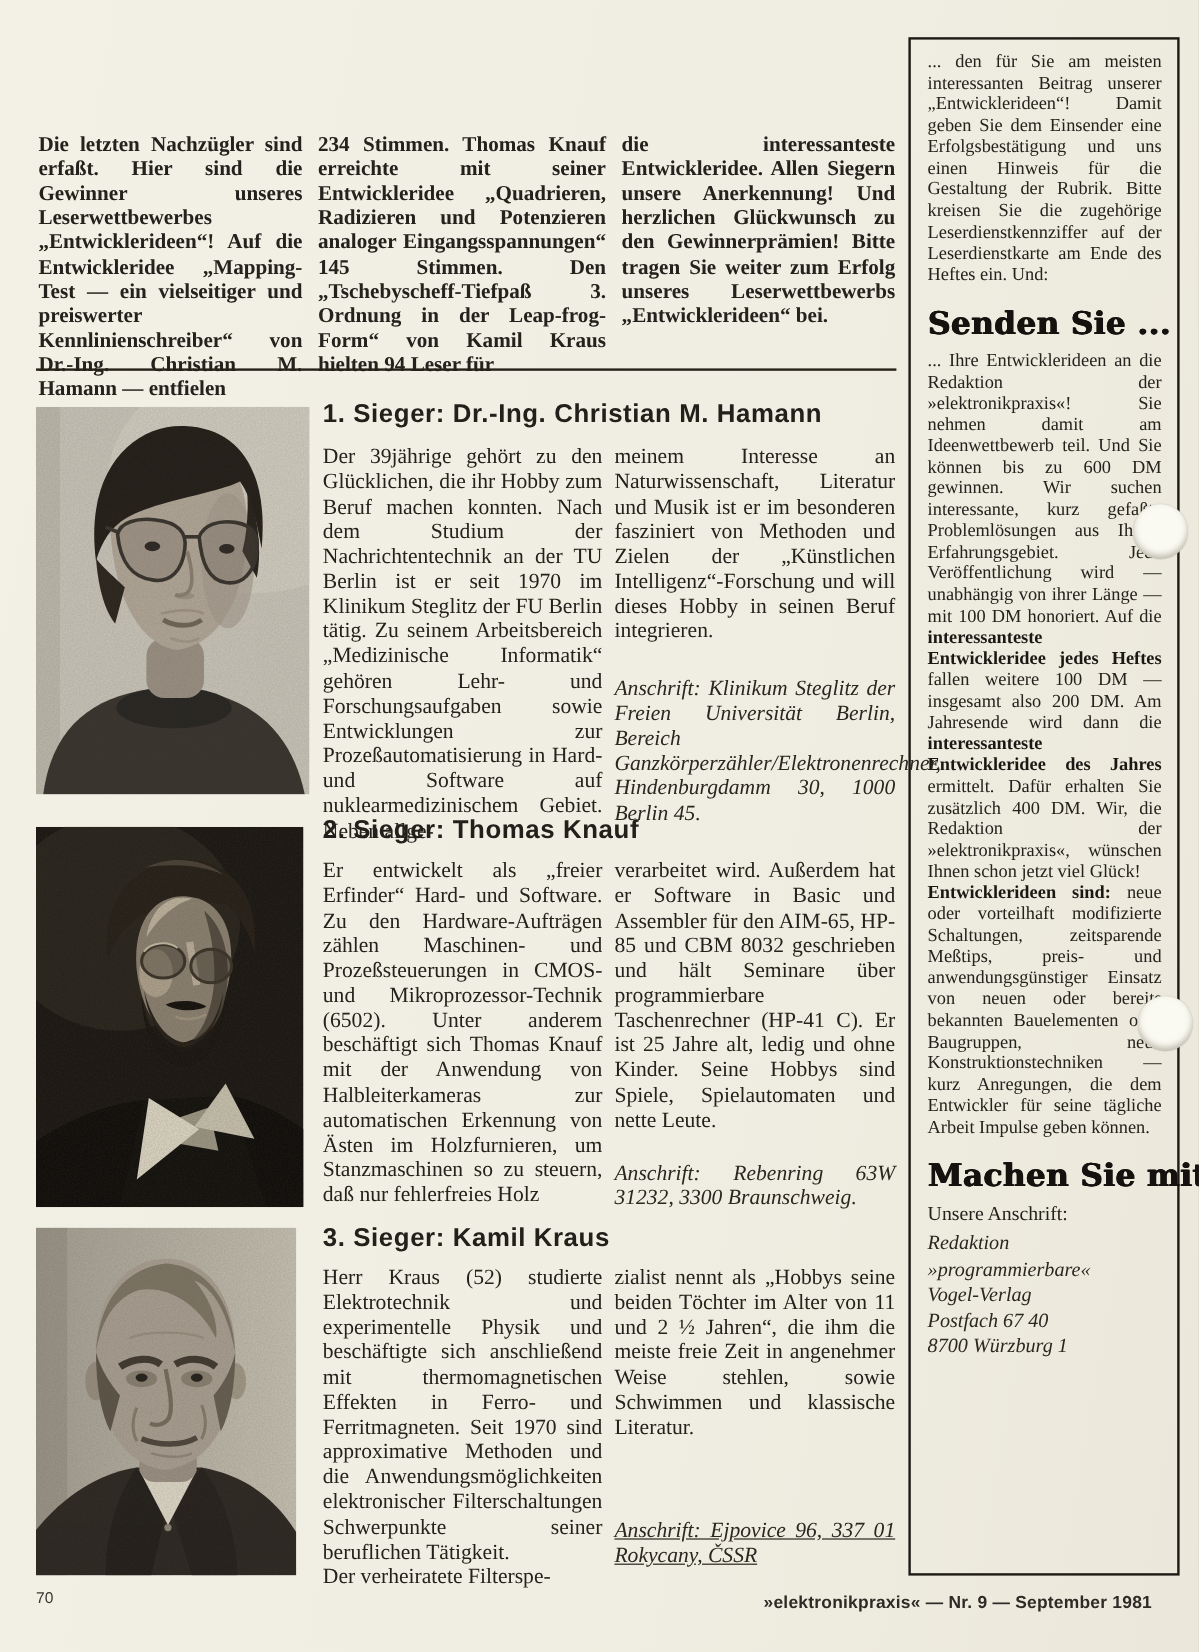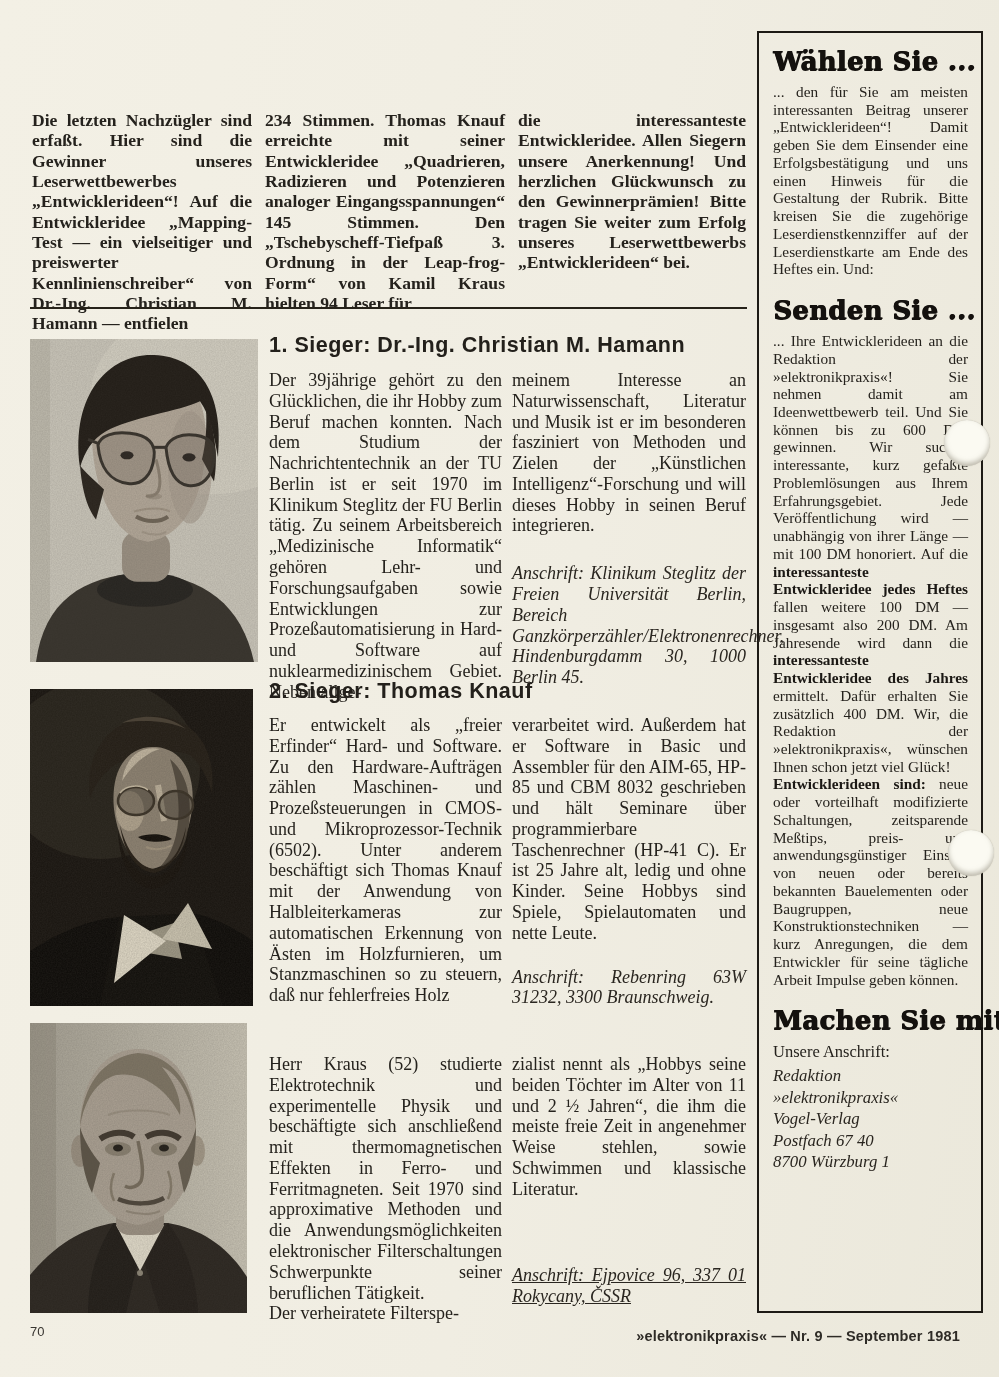--- a/index.html
+++ b/index.html
@@ -84,32 +84,31 @@
 
   <div class="intro">
     <p class="ic1">Die letzten Nachzügler sind erfaßt. Hier sind die Gewinner unseres Leserwettbewerbes „Entwicklerideen“! Auf die Entwickleridee „Mapping-Test — ein vielseitiger und preiswerter Kennlinienschreiber“ von Dr.-Ing. Christian M. Hamann — entfielen</p>
     <p class="ic2">234 Stimmen. Thomas Knauf erreichte mit seiner Entwickleridee „Quadrieren, Radizieren und Potenzieren analoger Eingangsspannungen“ 145 Stimmen. Den „Tschebyscheff-Tiefpaß 3. Ordnung in der Leap-frog-Form“ von Kamil Kraus hielten 94 Leser für</p>
     <p class="ic3">die interessanteste Entwickleridee. Allen Siegern unsere Anerkennung! Und herzlichen Glückwunsch zu den Gewinnerprämien! Bitte tragen Sie weiter zum Erfolg unseres Leserwettbewerbs „Entwicklerideen“ bei.</p>
   </div>
 
   <div class="rule"></div>
 
   <aside class="sidebar">
-    <h2 class="sb-title">Wählen Sie ...</h2>
     <p class="sb-body">... den für Sie am meisten interessanten Beitrag unserer „Entwicklerideen“! Damit geben Sie dem Einsender eine Erfolgsbestätigung und uns einen Hinweis für die Gestaltung der Rubrik. Bitte kreisen Sie die zugehörige Leserdienstkennziffer auf der Leserdienstkarte am Ende des Heftes ein. Und:</p>
 
     <h2 class="sb-title mt">Senden Sie ...</h2>
     <p class="sb-body"><span>... Ihre Entwicklerideen an die Redaktion der »elektronikpraxis«! Sie nehmen damit am Ideenwettbewerb teil. Und Sie können bis zu 600 DM gewinnen. Wir suchen interessante, kurz gefaßte Problemlösungen aus Ihrem Erfahrungsgebiet. Jede Veröffentlichung wird — unabhängig von ihrer Länge — mit 100 DM honoriert. Auf die </span><b>interessanteste Entwickleridee jedes Heftes</b><span> fallen weitere 100 DM — insgesamt also 200 DM. Am Jahresende wird dann die </span><b>interessanteste Entwickleridee des Jahres</b><span> ermittelt. Dafür erhalten Sie zusätzlich 400 DM. Wir, die Redaktion der »elektronikpraxis«, wünschen Ihnen schon jetzt viel Glück!</span></p>
     <p class="sb-body"><b>Entwicklerideen sind:</b><span> neue oder vorteilhaft modifizierte Schaltungen, zeitsparende Meßtips, preis- und anwendungsgünstiger Einsatz von neuen oder bereits bekannten Bauelementen oder Baugruppen, neue Konstruktionstechniken — kurz Anregungen, die dem Entwickler für seine tägliche Arbeit Impulse geben können.</span></p>
 
     <h2 class="sb-title mt">Machen Sie mit!</h2>
     <p class="sb-label">Unsere Anschrift:</p>
     <div class="sb-address">
       <div>Redaktion</div>
-      <div>»elektronikpraxis«</div>
+      <div>»programmierbare«</div>
       <div>Vogel-Verlag</div>
       <div>Postfach 67 40</div>
       <div>8700 Würzburg 1</div>
     </div>
   </aside>
 
   <div class="punch ph1"></div>
   <div class="punch ph2"></div>
 
   <figure class="photo photo1">
@@ -218,20 +217,21 @@
       <ellipse cx="88" cy="125" rx="5" ry="3.5" fill="#231f19"></ellipse>
       <ellipse cx="134" cy="125" rx="5" ry="3.5" fill="#231f19"></ellipse>
       <path d="M108,118 C112,138 114,150 111,158 C108,164 100,166 95,163" stroke="#766c5c" stroke-width="3.5" fill="none"></path>
       <path d="M84,150 C80,160 80,170 84,178" stroke="#857b6a" stroke-width="2.5" fill="none"></path>
       <path d="M138,148 C142,158 142,168 138,176" stroke="#857b6a" stroke-width="2.5" fill="none"></path>
       <path d="M88,176 C102,182 122,182 134,175" stroke="#4e463b" stroke-width="4.5" fill="none"></path>
       <path d="M96,188 C108,192 122,192 130,188" stroke="#8a8070" stroke-width="2" fill="none" opacity=".8"></path>
       <rect width="217" height="290" filter="url(#grainF)" opacity=".25"></rect>
     </svg>
   </figure>
+  <h2 class="sec-heading h3">3. Sieger: Kamil Kraus</h2>
   <div class="body-col s3a">
     <p>Herr Kraus (52) studierte Elektrotechnik und experimentelle Physik und beschäftigte sich anschließend mit thermomagnetischen Effekten in Ferro- und Ferritmagneten. Seit 1970 sind approximative Methoden und die Anwendungsmöglichkeiten elektronischer Filterschaltungen Schwerpunkte seiner beruflichen Tätigkeit.</p>
     <p>Der verheiratete Filterspe-</p>
   </div>
   <div class="body-col s3b">
     <p>zialist nennt als „Hobbys seine beiden Töchter im Alter von 11 und 2 ½ Jahren“, die ihm die meiste freie Zeit in angenehmer Weise stehlen, sowie Schwimmen und klassische Literatur.</p>
     <p class="anschrift a3">Anschrift: Ejpovice 96, 337 01 Rokycany, ČSSR</p>
   </div>
 
   <div class="footer-page">70</div>

